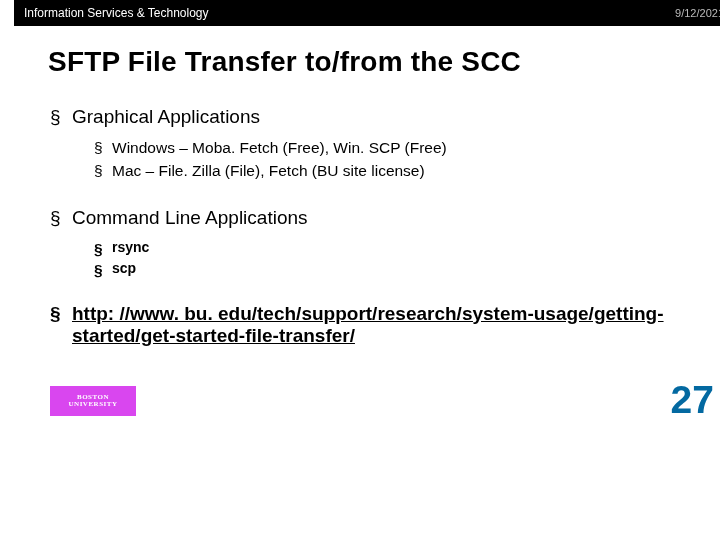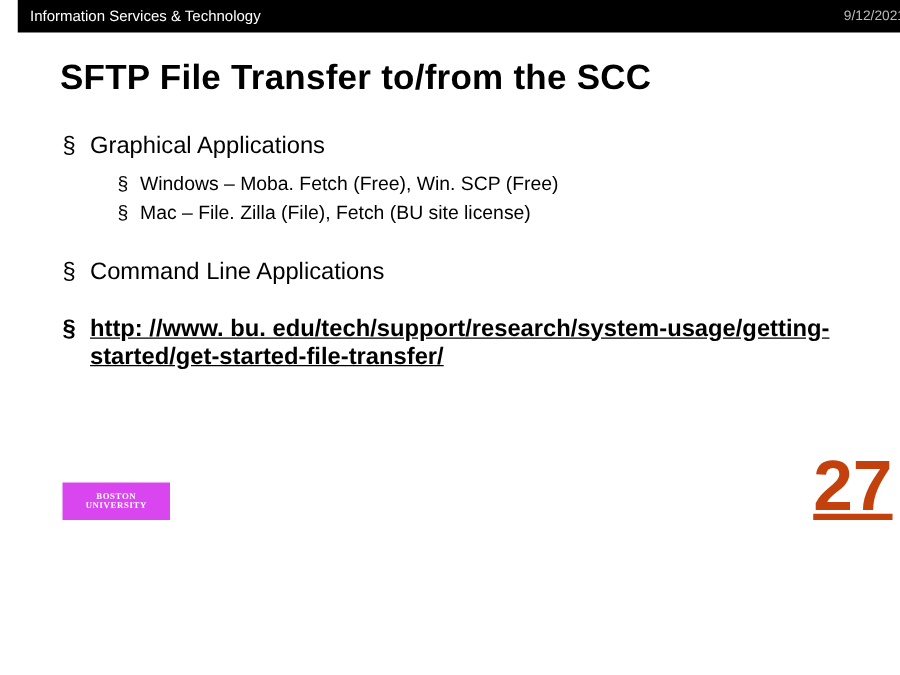--- a/index.html
+++ b/index.html
@@ -15,21 +15,21 @@
   .b1 > li::before { content: "§"; position: absolute; left: 0; top: 0; font-size: 19px; }
   .b2 { list-style: none; margin-top: 8px; margin-bottom: 4px; }
   .b2 > li { position: relative; padding-left: 40px; font-size: 15.5px; line-height: 1.5; color: #000; }
   .b2 > li::before { content: "§"; position: absolute; left: 22px; top: 0; font-size: 15.5px; }
   .b2.bold > li { font-weight: 700; font-size: 14px; }
   .link-item { font-weight: 700; }
   .link-item a { color: #000; text-decoration: underline; }
   .footer { position: absolute; bottom: 10px; left: 0; right: 0; height: 50px; }
   .logo { position: absolute; left: 36px; bottom: 10px; width: 86px; height: 30px; background: #d946ef; display: flex; align-items: center; justify-content: center; }
   .logo-inner { color: #fff; font-size: 7px; font-weight: 700; text-align: center; line-height: 1.05; letter-spacing: 0.5px; font-family: "Times New Roman", serif; }
-  .pagenum { position: absolute; right: 20px; bottom: 4px; font-size: 57px; font-weight: 700; color: #c2410c; text-decoration: underline; }
+  .pagenum { position: absolute; right: 20px; bottom: 4px; font-size: 39px; font-weight: 700; color: #0369a1; }
 </style>
 </head>
 <body>
 
 <div class="slide">
 
   <div class="topbar">
     <span class="topbar-org">Information Services &amp; Technology</span>
     <span class="topbar-date">9/12/2021</span>
   </div>
@@ -44,20 +44,24 @@
         <ul class="b2">
           <li>Windows – Moba. Fetch (Free), Win. SCP (Free)</li>
           <li>Mac – File. Zilla (File), Fetch (BU site license)</li>
         </ul>
       </li>
     </ul>
 
     <ul class="b1">
       <li>
         <span>Command Line Applications</span>
+        <ul class="b2 bold">
+          <li>rsync</li>
+          <li>scp</li>
+        </ul>
       </li>
     </ul>
 
     <ul class="b1">
       <li class="link-item">
         <a href="#">http: //www. bu. edu/tech/support/research/system-usage/getting-started/get-started-file-transfer/</a>
       </li>
     </ul>
 
   </div>

